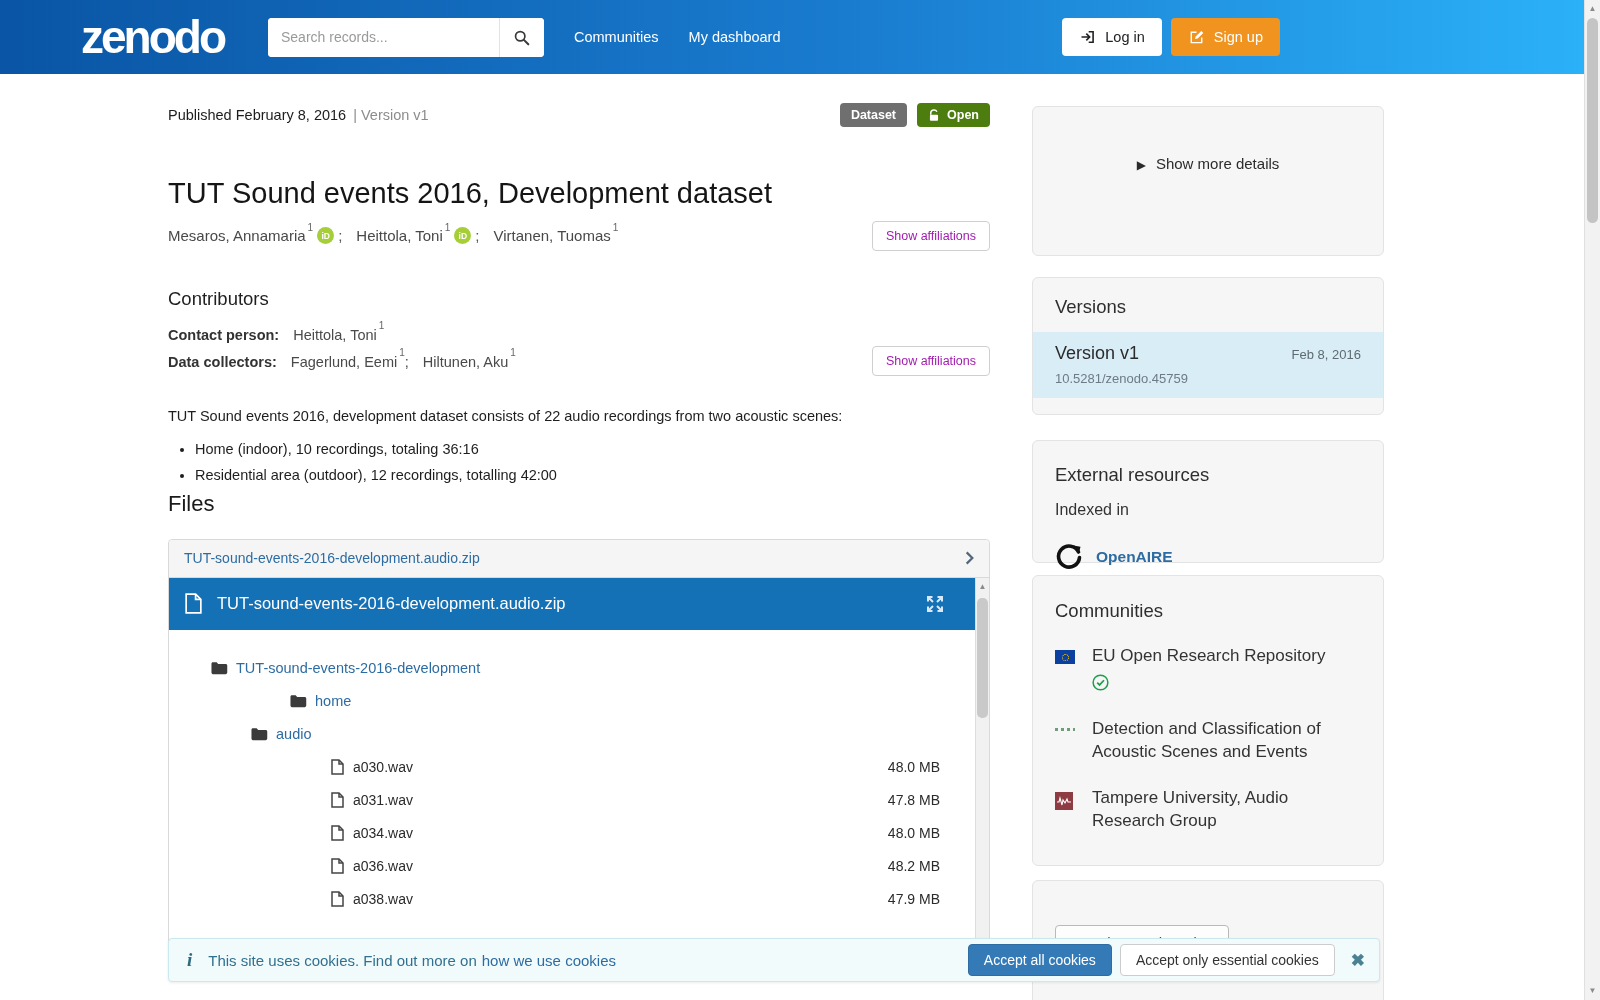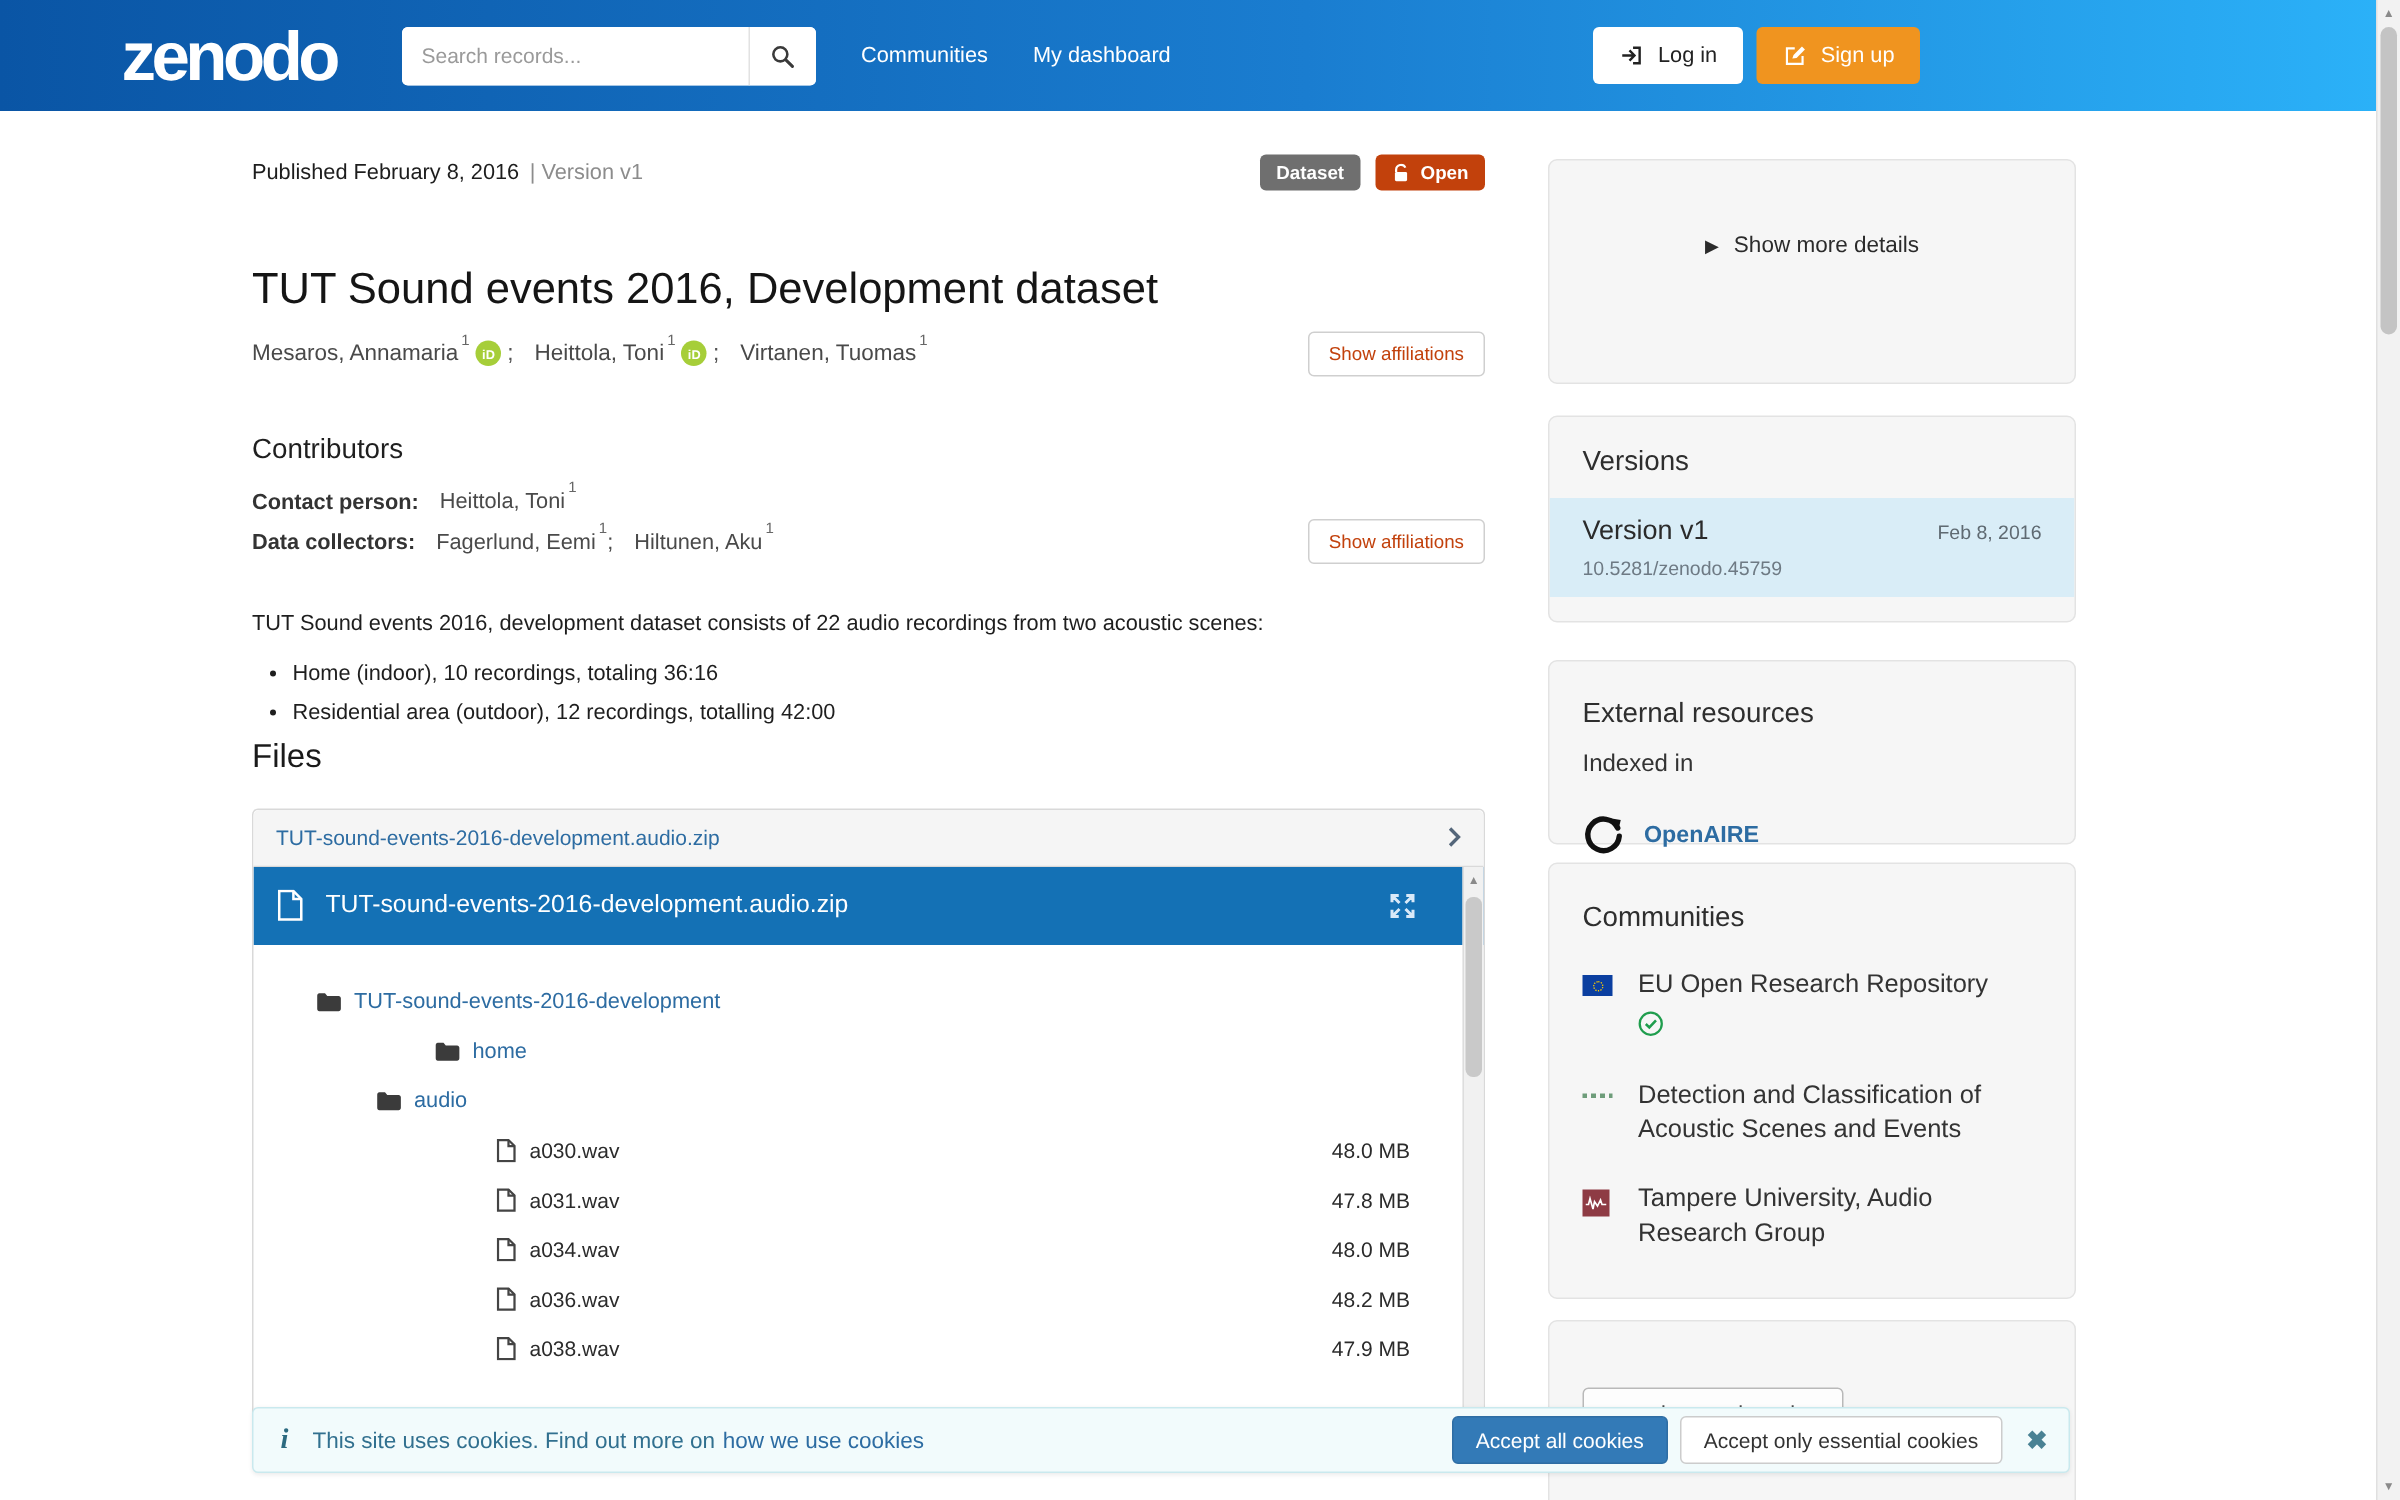--- a/index.html
+++ b/index.html
@@ -36,31 +36,31 @@
 
   
   .main-col { position:absolute; left:168px; top:74px; width:822px; }
   .pub-row { margin-top:29px; display:flex; align-items:center; font-size:14.5px; }
   .pub-text { color:#1d1d1d; font-weight:500; }
   .version-text { color:#8c8c8c; margin-left:7px; }
   .badges { margin-left:auto; display:flex; gap:10px; }
   .badge { font-size:12.5px; font-weight:700; color:#fff; padding:5px 11px; border-radius:4px;
            display:flex; align-items:center; gap:7px; }
   .badge-dataset { background:#6f6f6f; }
-  .badge-open { background:#c2410c; }
+  .badge-open { background:#4d7c0f; }
   .rec-title { margin-top:50px; font-size:29px; font-weight:400; color:#151515; }
   .authors-row { margin-top:17px; font-size:15px; color:#494949; display:flex; align-items:center;
                  position:relative; padding-right:130px; }
   .creator { display:inline-flex; align-items:flex-start; margin-right:14px; }
   sup.aff { font-size:10px; color:#666; margin-left:2px; position:relative; top:-5px; }
   .orcid { width:17px; height:17px; border-radius:50%; background:#a6ce39; color:#fff; font-size:8.5px;
            font-weight:700; display:inline-flex; align-items:center; justify-content:center; margin:0 4px; }
   .creator-sep { color:#555; }
   .btn-affil { position:absolute; right:0; top:-6px; background:#fff; border:1px solid #cfcfcf;
-               border-radius:4px; font-size:12.5px; color:#c2410c; padding:7px 13px; cursor:pointer;
+               border-radius:4px; font-size:12.5px; color:#a21caf; padding:7px 13px; cursor:pointer;
                font-family:"Liberation Sans",sans-serif; }
   .section-heading { margin-top:44px; font-size:18.5px; font-weight:400; color:#1f1f1f; }
   .contrib-row { margin-top:15px; font-size:14.5px; color:#4a4a4a; position:relative; padding-right:130px; }
   .contrib-row + .contrib-row { margin-top:9px; }
   .contrib-label { font-weight:700; color:#333; margin-right:10px; }
   .contrib-sep { margin-right:10px; }
   .desc { margin-top:36px; font-size:14.5px; color:#1e1e1e; line-height:1.45; }
   .desc ul { margin-top:12px; padding-left:27px; }
   .desc li { margin-bottom:5px; }
   .files-heading { font-size:22px; font-weight:400; color:#1a1a1a; }

